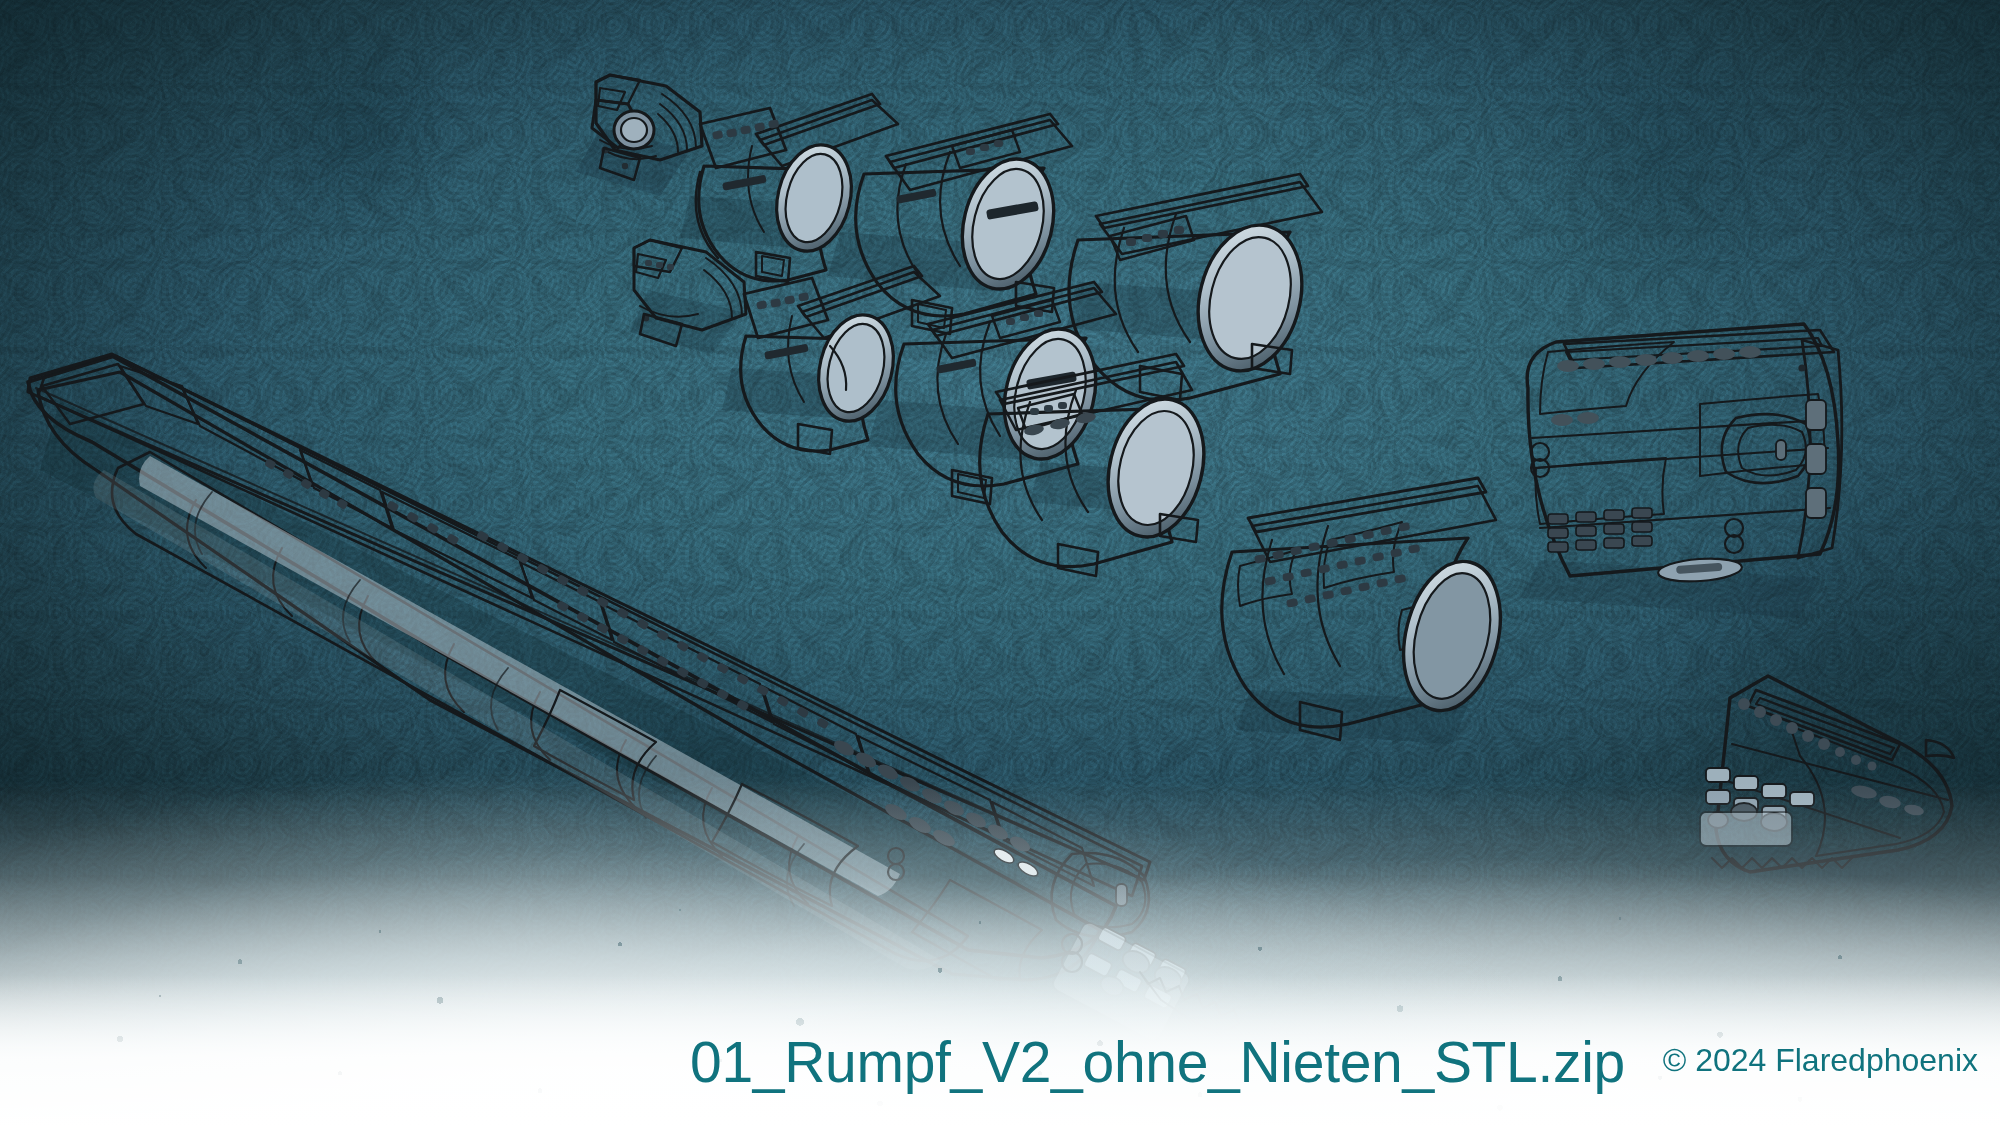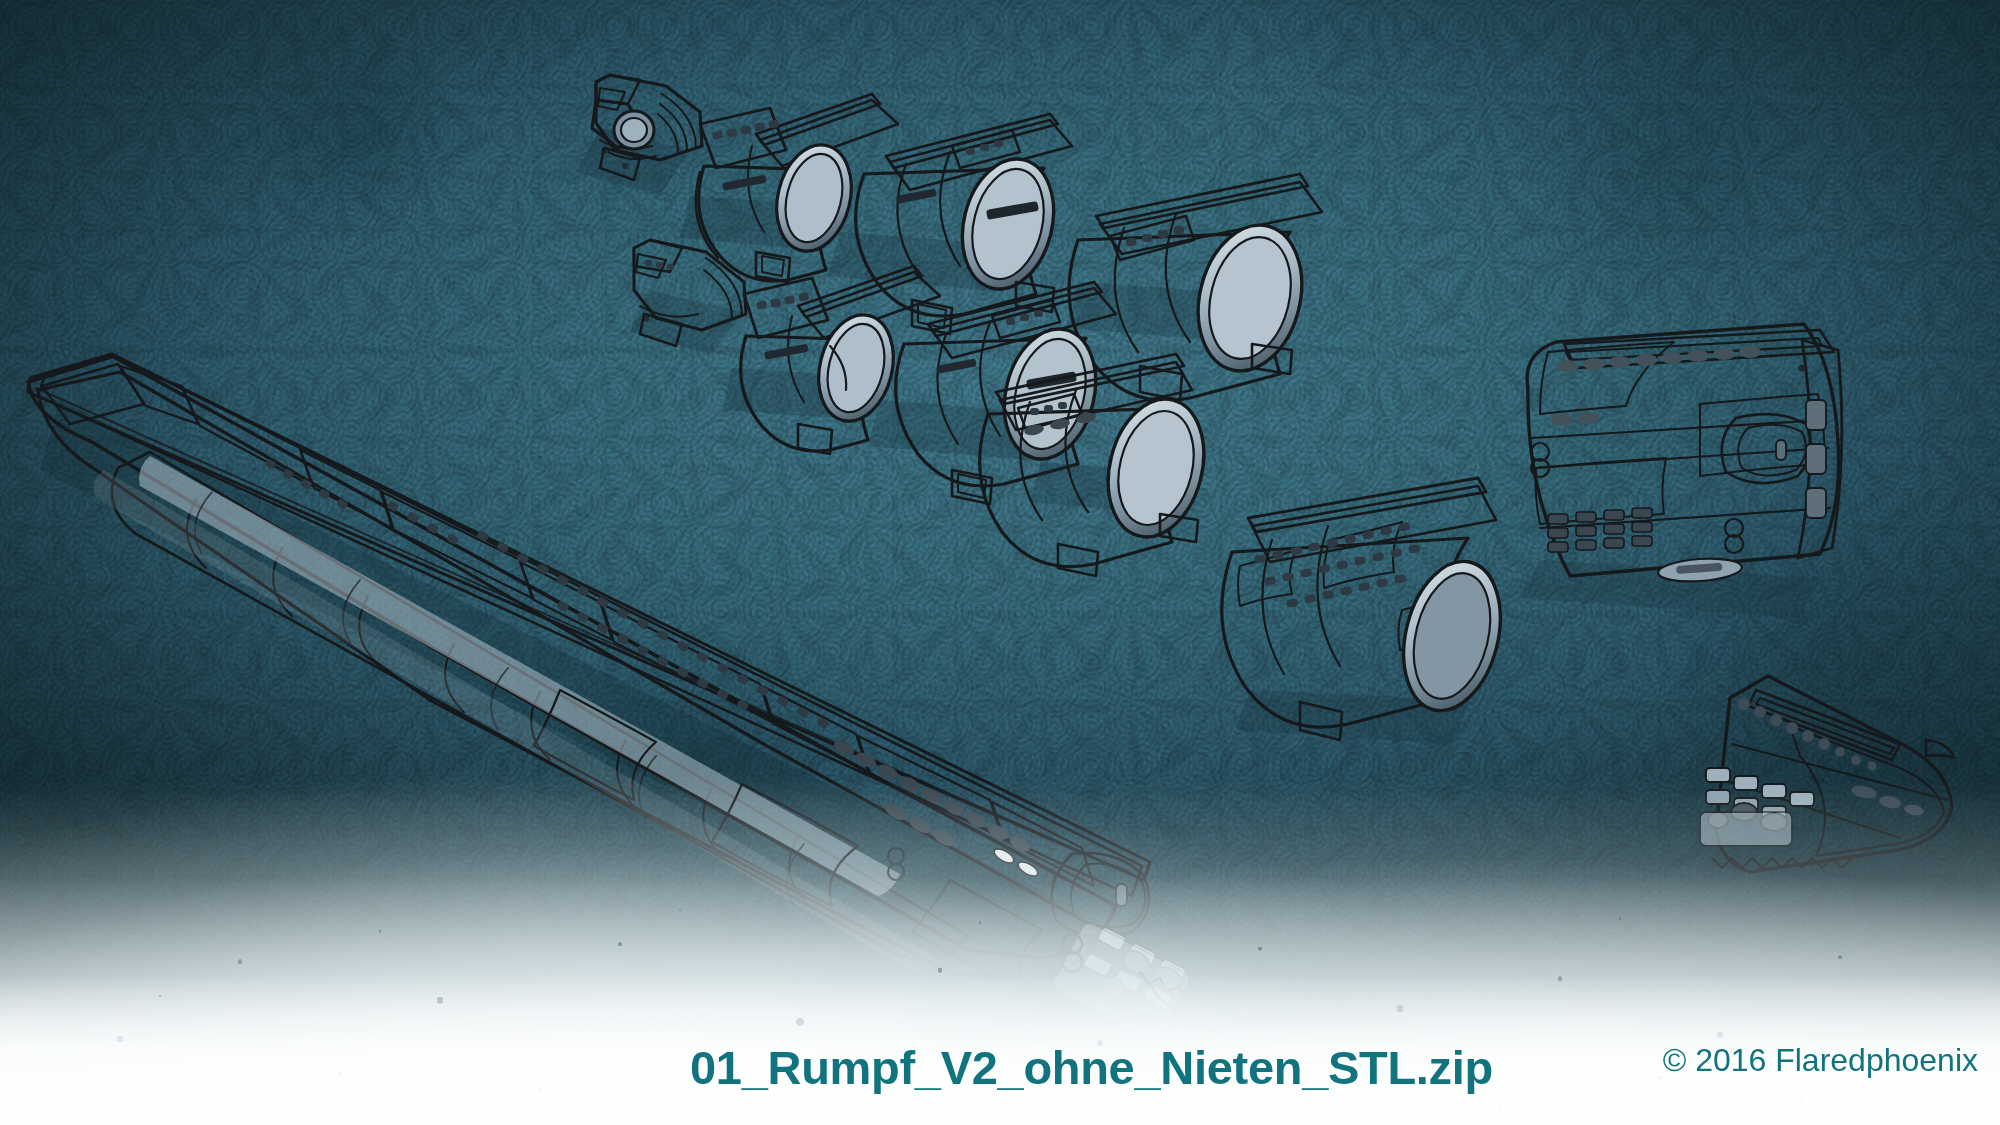--- a/index.html
+++ b/index.html
@@ -96,21 +96,21 @@
       radial-gradient(circle 1.5px at 95% 48%, #6f878d 99%, transparent);
   }
   .foam-veil{
     position:absolute;left:0;right:0;bottom:0;height:150px;
     background:linear-gradient(to top, rgba(255,255,255,.99) 0%, rgba(255,255,255,.86) 45%, rgba(255,255,255,0) 100%);
   }
   
   .caption-layer{position:absolute;left:0;right:0;bottom:0;height:110px;}
   .title-text{
     position:absolute;left:690px;bottom:30px;
-    font-size:47px;font-weight:bold;letter-spacing:-.3px;
+    font-size:57px;font-weight:normal;letter-spacing:-.3px;
     color:#10737e;white-space:nowrap;
     text-shadow:0 1px 0 rgba(255,255,255,.6);
   }
   .copyright-text{
     position:absolute;right:22px;bottom:46px;
     font-size:32px;color:#10737e;white-space:nowrap;
     text-shadow:0 1px 0 rgba(255,255,255,.55);
   }
   
   #models{position:absolute;inset:0;}
@@ -700,16 +700,16 @@
     </g>
   </svg>
   </div>
 
   <div class="foam"></div>
   <div class="foam-specks"></div>
   <div class="foam-veil"></div>
 
   <div class="caption-layer">
     <div class="title-text">01_Rumpf_V2_ohne_Nieten_STL.zip</div>
-    <div class="copyright-text">© 2016 Flaredphoenix</div>
+    <div class="copyright-text">© 2024 Flaredphoenix</div>
   </div>
 
 </div>
 
 </body></html>

